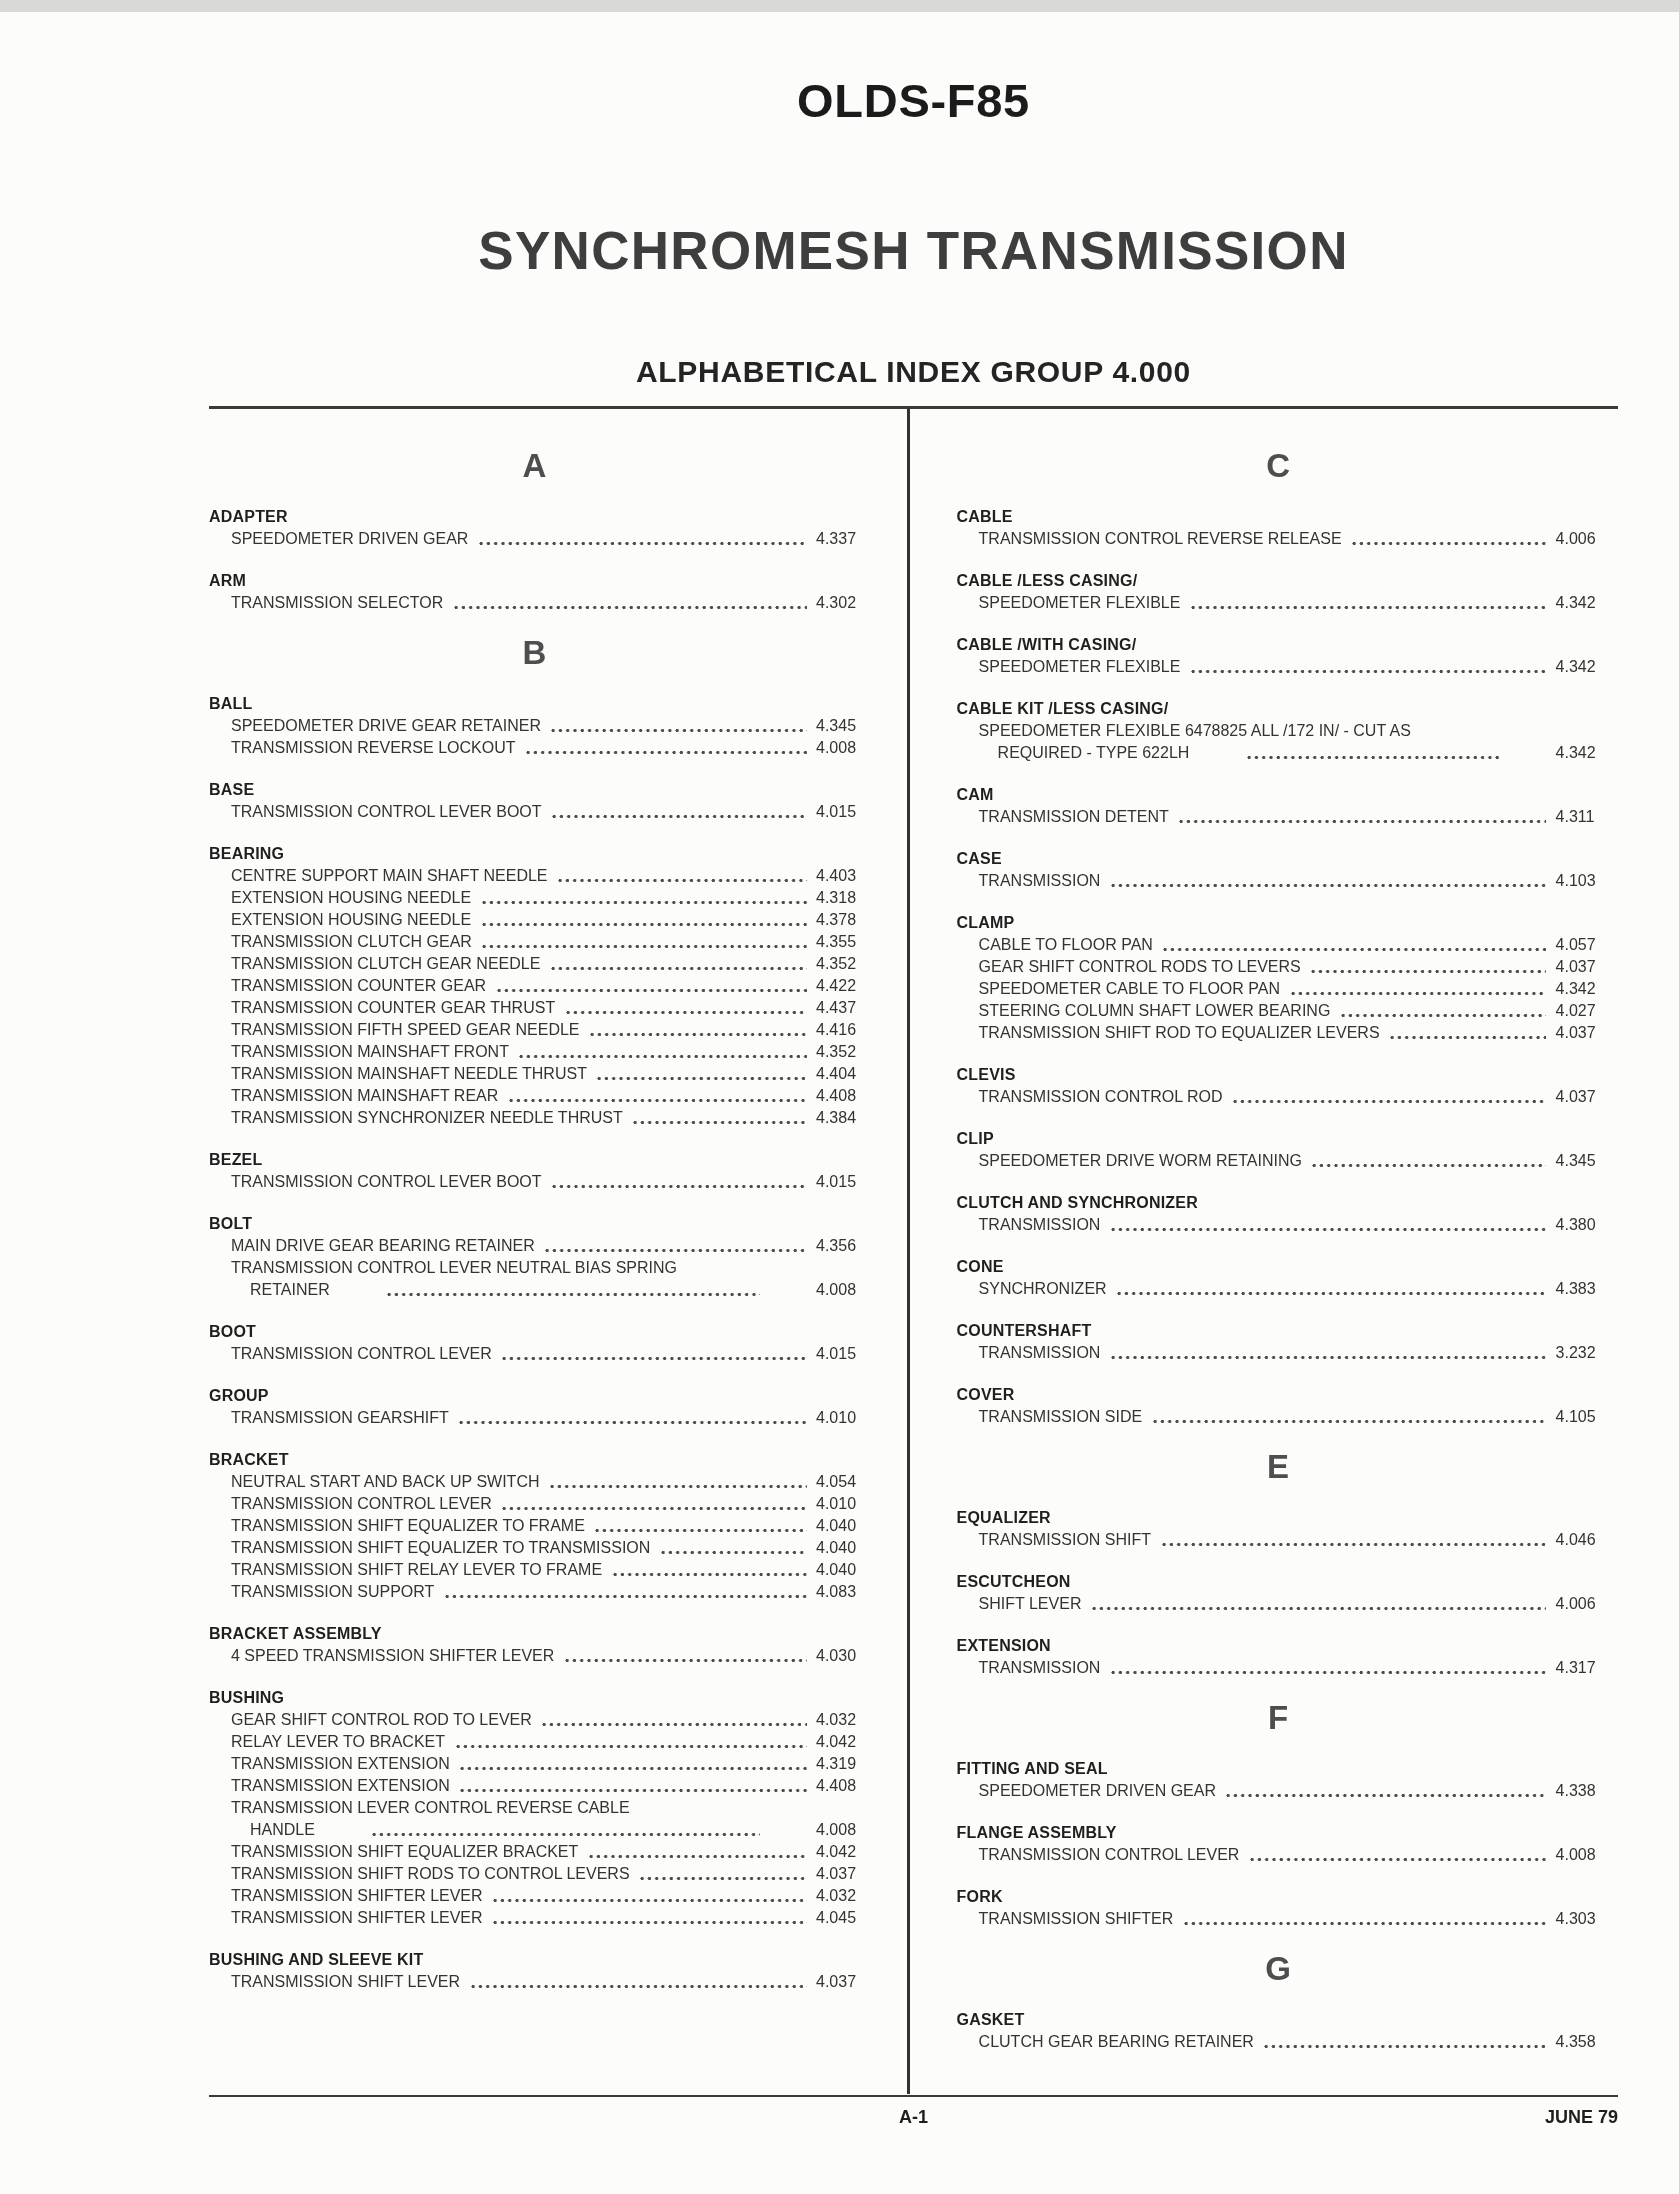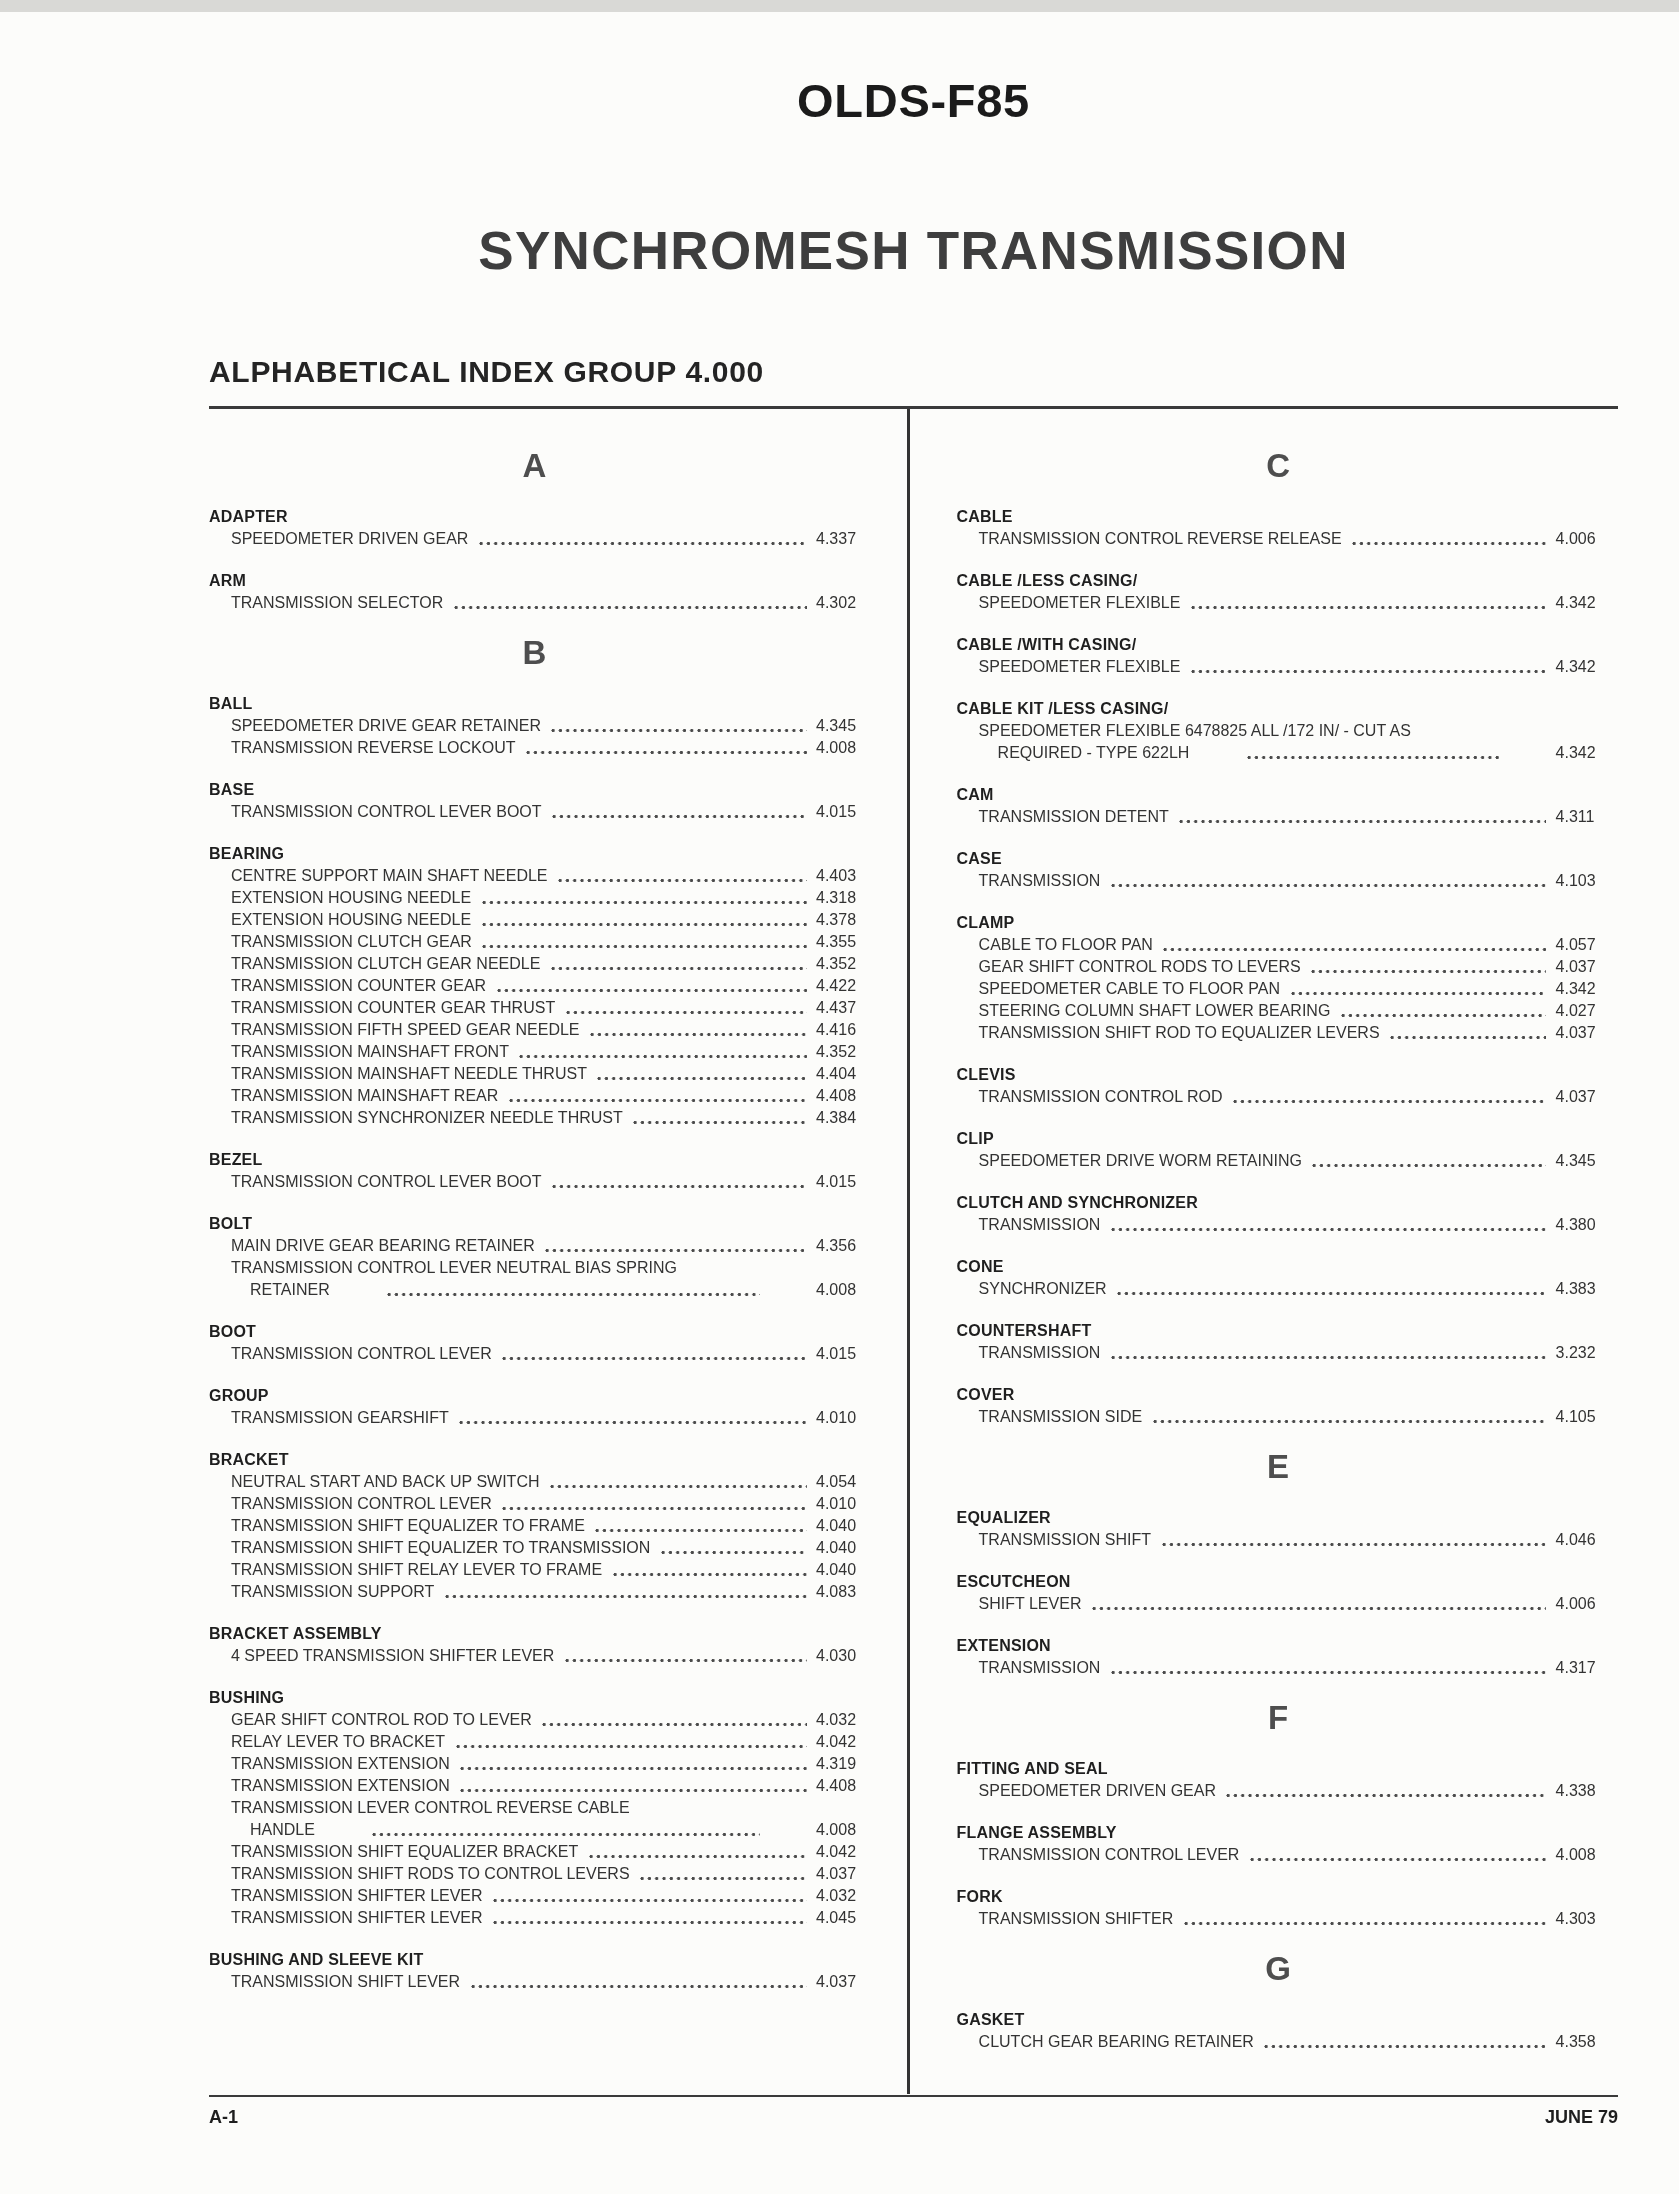--- a/index.html
+++ b/index.html
@@ -8,21 +8,21 @@
     width:1679px; height:2194px;
     background:#fcfcfa;
     font-family:"Liberation Sans", sans-serif;
     color:#222;
     padding:61px 61px 0 209px;
     position:relative;
     margin:12px auto;
   }
   .title { text-align:center; font-size:47px; font-weight:bold; letter-spacing:0.7px; color:#1b1b1b; }
   .subtitle { text-align:center; font-size:53px; font-weight:bold; color:#3e3e3e; margin-top:92px; letter-spacing:1.3px; }
-  .index-header { font-size:30px; font-weight:bold; color:#242424; margin-top:74px; letter-spacing:0.7px; }
+  .index-header { text-align:center; font-size:30px; font-weight:bold; color:#242424; margin-top:74px; letter-spacing:0.7px; }
   .rule { height:2.6px; background:#3a3a3a; }
   .top-rule { margin-top:17px; }
   .columns { display:flex; min-height:1685px; align-items:stretch; }
   .col { padding-top:18.5px; }
   .col-left { width:651px; }
   .divider { width:2.6px; background:#333; margin-left:47px; }
   .col-right { margin-left:47px; width:643px; }
   .section-letter { font-size:33px; font-weight:bold; color:#4e4e4e; text-align:center; margin:20px 0 21px; }
   .group { margin-bottom:20px; }
   .group-name { font-weight:bold; font-size:16px; line-height:22px; color:#1f1f1f; letter-spacing:0.2px; }
@@ -32,21 +32,21 @@
   .entry-text { white-space:nowrap; }
   .leader {
     flex:1 1 auto; height:4.6px; min-width:18.5px;
     margin:0 9.2px 4.6px 10.5px;
     background-image:radial-gradient(circle at 2px 2.3px, #4a4a4a 1.4px, rgba(0,0,0,0) 1.8px);
     background-size:7.3px 4.6px; background-repeat:repeat-x;
   }
   .entry-num { width:44px; text-align:left; white-space:nowrap; color:#333; }
   .bottom-rule { margin-top:1.3px; }
   .footer { position:relative; height:40px; margin-top:9.2px; font-weight:bold; font-size:18px; color:#1e1e1e; }
-  .footer-center { position:absolute; left:0; right:0; text-align:left; }
+  .footer-center { position:absolute; left:0; right:0; text-align:center; }
   .footer-right { position:absolute; right:0; top:0; }
 </style>
 </head>
 <body>
 
 <div class="page">
   <div class="title">OLDS-F85</div>
   <div class="subtitle">SYNCHROMESH TRANSMISSION</div>
   <div class="index-header">ALPHABETICAL INDEX GROUP 4.000</div>
   <div class="rule top-rule"></div>

